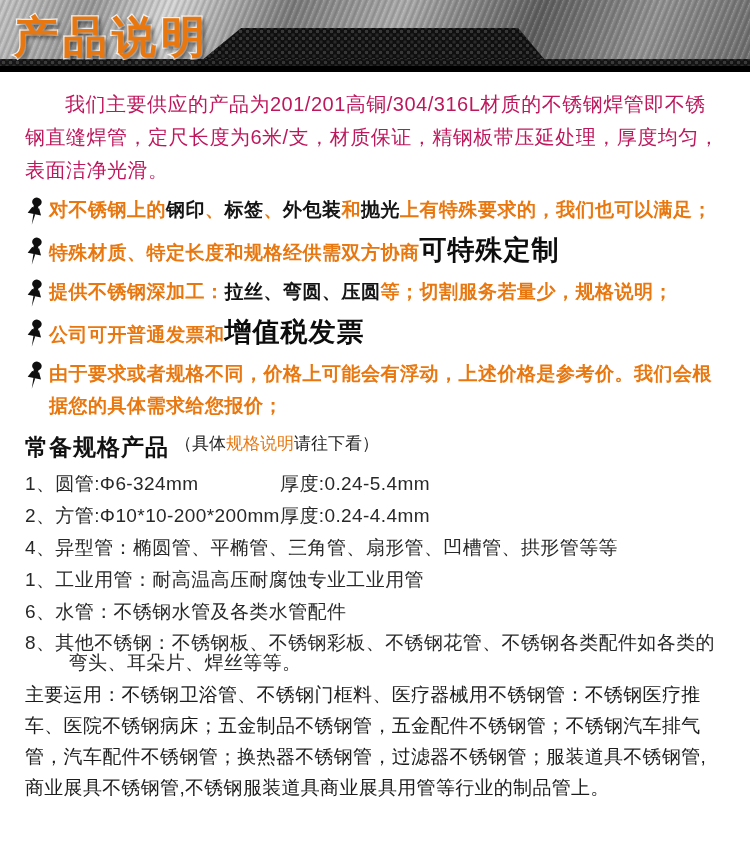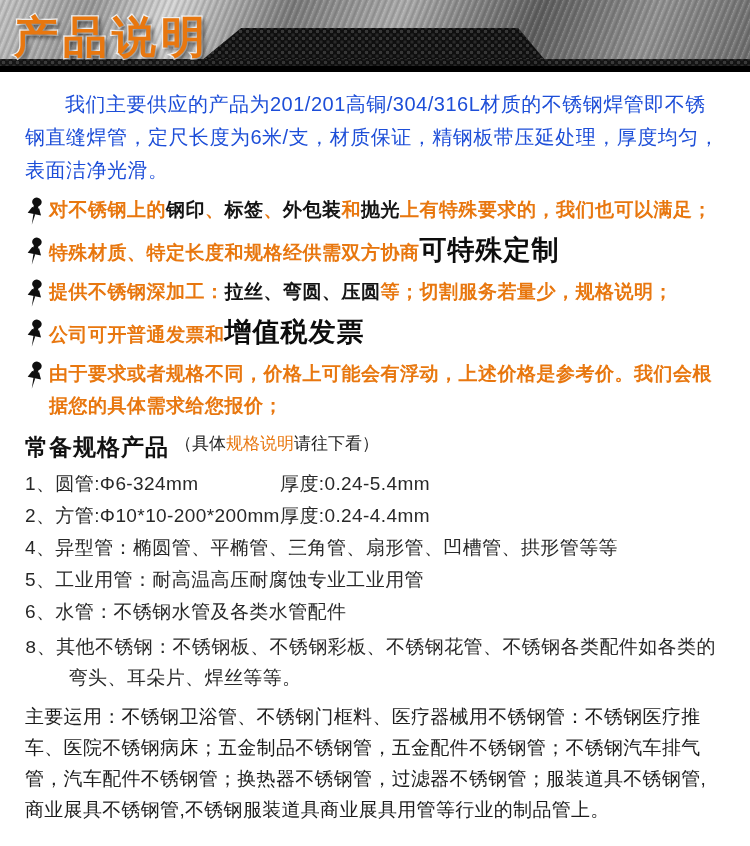--- a/index.html
+++ b/index.html
@@ -43,39 +43,39 @@
     color:#e8770f;
     -webkit-text-stroke:2.5px #f4f4f4;
     paint-order:stroke fill;
     text-shadow:3px 3px 4px rgba(0,0,0,.55);
   }
 
   
   .content { padding:0 25px; }
   .intro {
     margin-top:16px; font-size:20px; line-height:33px;
-    color:#1d4ed8; text-indent:2em; letter-spacing:.5px;
+    color:#be185d; text-indent:2em; letter-spacing:.5px;
   }
 
   .bullets { margin-top:4px; }
   .bullet { display:flex; align-items:flex-start; margin:7px 0; }
   .pin-svg { width:24px; height:32px; flex:0 0 24px; margin:1px 2px 0 -2px; }
   .bullet-text { font-size:19px; font-weight:bold; line-height:32px; letter-spacing:.5px; }
   .seg-o { color:#e8770f; }
   .seg-k { color:#151515; }
   .seg-lg { color:#0d0d0d; font-size:27px; letter-spacing:1px; }
 
   .specs { margin-top:10px; }
   .specs-heading { display:flex; align-items:flex-start; margin-bottom:2px; }
   .specs-title { font-size:23px; font-weight:bold; color:#111; letter-spacing:1px; }
   .specs-note { font-size:17px; color:#222; margin-left:6px; }
   .specs-note .seg-o { font-weight:normal; }
   .spec-row { font-size:19px; color:#282828; line-height:22px; margin:10px 0; letter-spacing:.4px; }
   .spec-label { display:inline-block; width:255px; }
-  .spec-row.hanging { padding-left:2.3em; text-indent:-2.3em; line-height:31px; margin:6px 0;font-family:Liberation Mono, monospace; }
+  .spec-row.hanging { padding-left:2.3em; text-indent:-2.3em; line-height:20px; margin:6px 0; }
 
   .footer-para {
     margin-top:6px; font-size:19px; line-height:31px;
     color:#1c1c1c; letter-spacing:.3px;
   }
 </style>
 </head>
 <body>
 
 <div class="page">
@@ -172,21 +172,21 @@
         <span class="specs-note"><span>（具体</span><span class="seg-o">规格说明</span><span>请往下看）</span></span>
       </div>
 
       <div class="spec-row">
         <span class="spec-label">1、圆管:Φ6-324mm</span><span class="spec-thickness">厚度:0.24-5.4mm</span>
       </div>
       <div class="spec-row">
         <span class="spec-label">2、方管:Φ10*10-200*200mm</span><span class="spec-thickness">厚度:0.24-4.4mm</span>
       </div>
       <div class="spec-row">4、异型管：椭圆管、平椭管、三角管、扇形管、凹槽管、拱形管等等</div>
-      <div class="spec-row">5、工业用管：耐高温高压耐腐蚀专业工业用管</div>
+      <div class="spec-row">1、工业用管：耐高温高压耐腐蚀专业工业用管</div>
       <div class="spec-row">6、水管：不锈钢水管及各类水管配件</div>
       <div class="spec-row hanging">8、其他不锈钢：不锈钢板、不锈钢彩板、不锈钢花管、不锈钢各类配件如各类的弯头、耳朵片、焊丝等等。</div>
     </section>
 
     <p class="footer-para">主要运用：不锈钢卫浴管、不锈钢门框料、医疗器械用不锈钢管：不锈钢医疗推车、医院不锈钢病床；五金制品不锈钢管，五金配件不锈钢管；不锈钢汽车排气管，汽车配件不锈钢管；换热器不锈钢管，过滤器不锈钢管；服装道具不锈钢管,商业展具不锈钢管,不锈钢服装道具商业展具用管等行业的制品管上。</p>
 
   </main>
 </div>
 
 </body></html>

